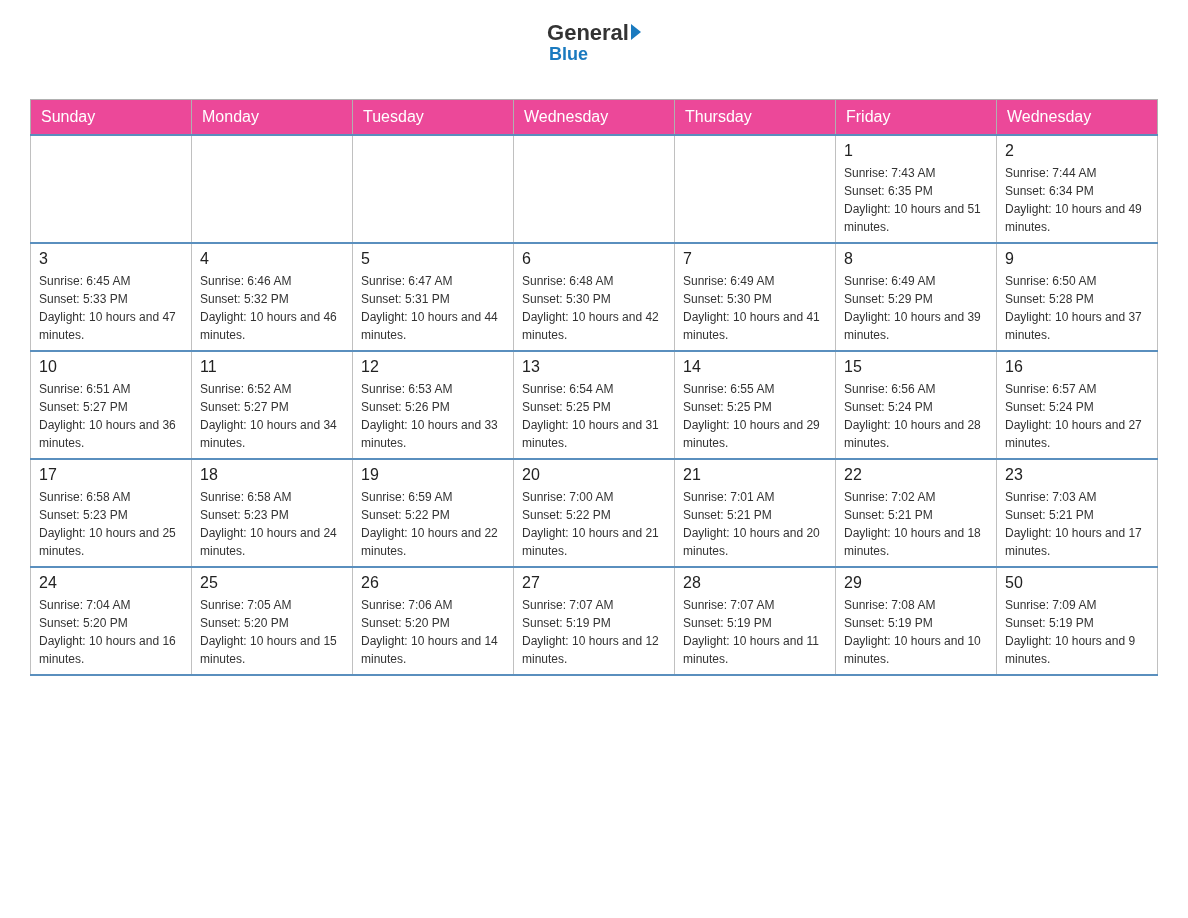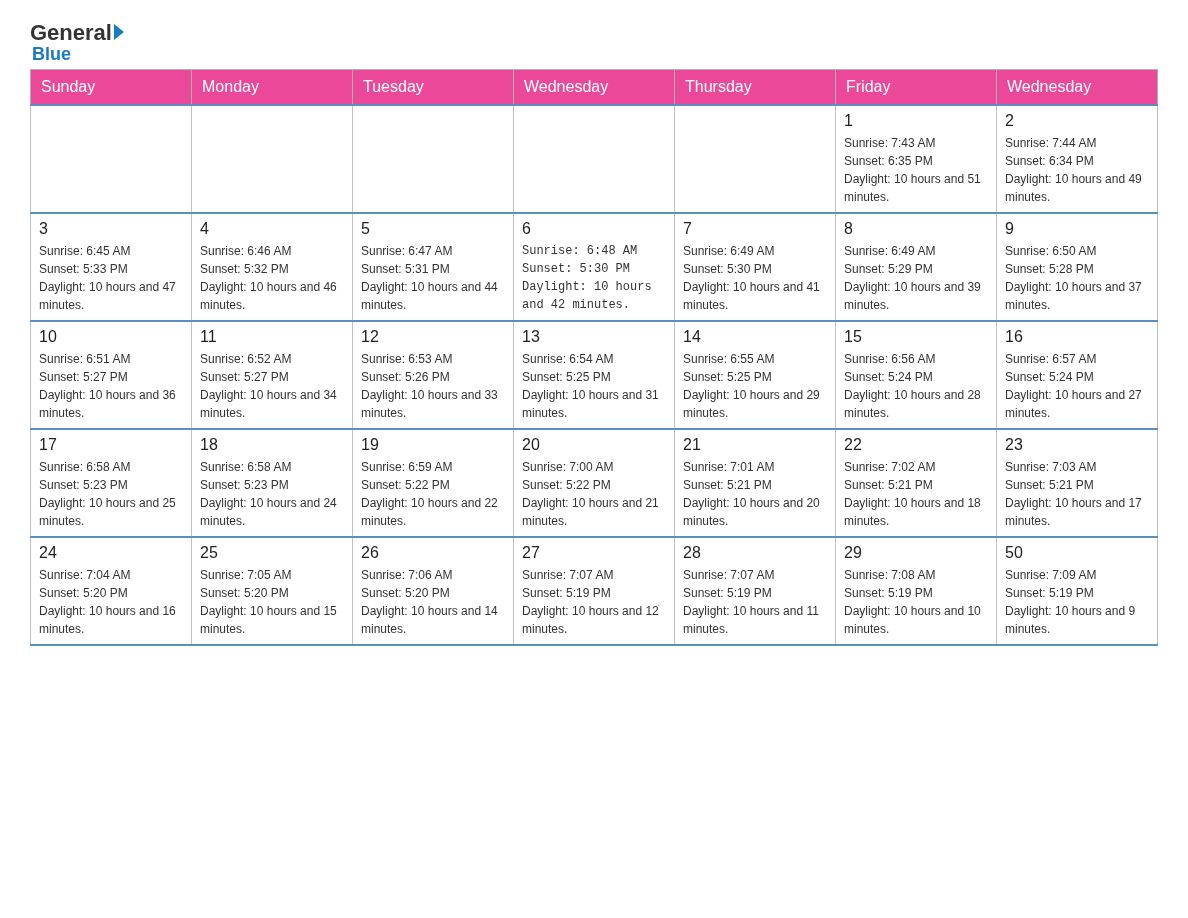--- a/index.html
+++ b/index.html
@@ -5,23 +5,23 @@
     * { margin: 0; padding: 0; box-sizing: border-box; }
     body {
       background: #fff;
       font-family: Arial, Helvetica, sans-serif;
       width: 1188px;
       min-height: 918px;
       padding: 20px 30px;
     }
     .header {
       display: flex;
-      justify-content: flex-start;
+      justify-content: center;
       align-items: flex-start;
-      margin-bottom: 4px;
+      margin-bottom: 34px;
     }
     .logo {
       display: flex;
       flex-direction: column;
       align-items: flex-start;
     }
     .logo-text {
       display: flex;
       align-items: center;
       font-size: 22px;
@@ -161,21 +161,21 @@
 Daylight: 10 hours and 46 minutes.</div>
         </td>
         <td>
           <span class="day-number">5</span>
           <div class="day-info" style="white-space: pre-line;">Sunrise: 6:47 AM
 Sunset: 5:31 PM
 Daylight: 10 hours and 44 minutes.</div>
         </td>
         <td>
           <span class="day-number">6</span>
-          <div class="day-info" style="white-space: pre-line; font-family: Liberation Mono, monospace;">Sunrise: 6:48 AM
+          <div class="day-info" style="white-space: pre-line;">Sunrise: 6:48 AM
 Sunset: 5:30 PM
 Daylight: 10 hours and 42 minutes.</div>
         </td>
         <td>
           <span class="day-number">7</span>
           <div class="day-info" style="white-space: pre-line;">Sunrise: 6:49 AM
 Sunset: 5:30 PM
 Daylight: 10 hours and 41 minutes.</div>
         </td>
         <td>

